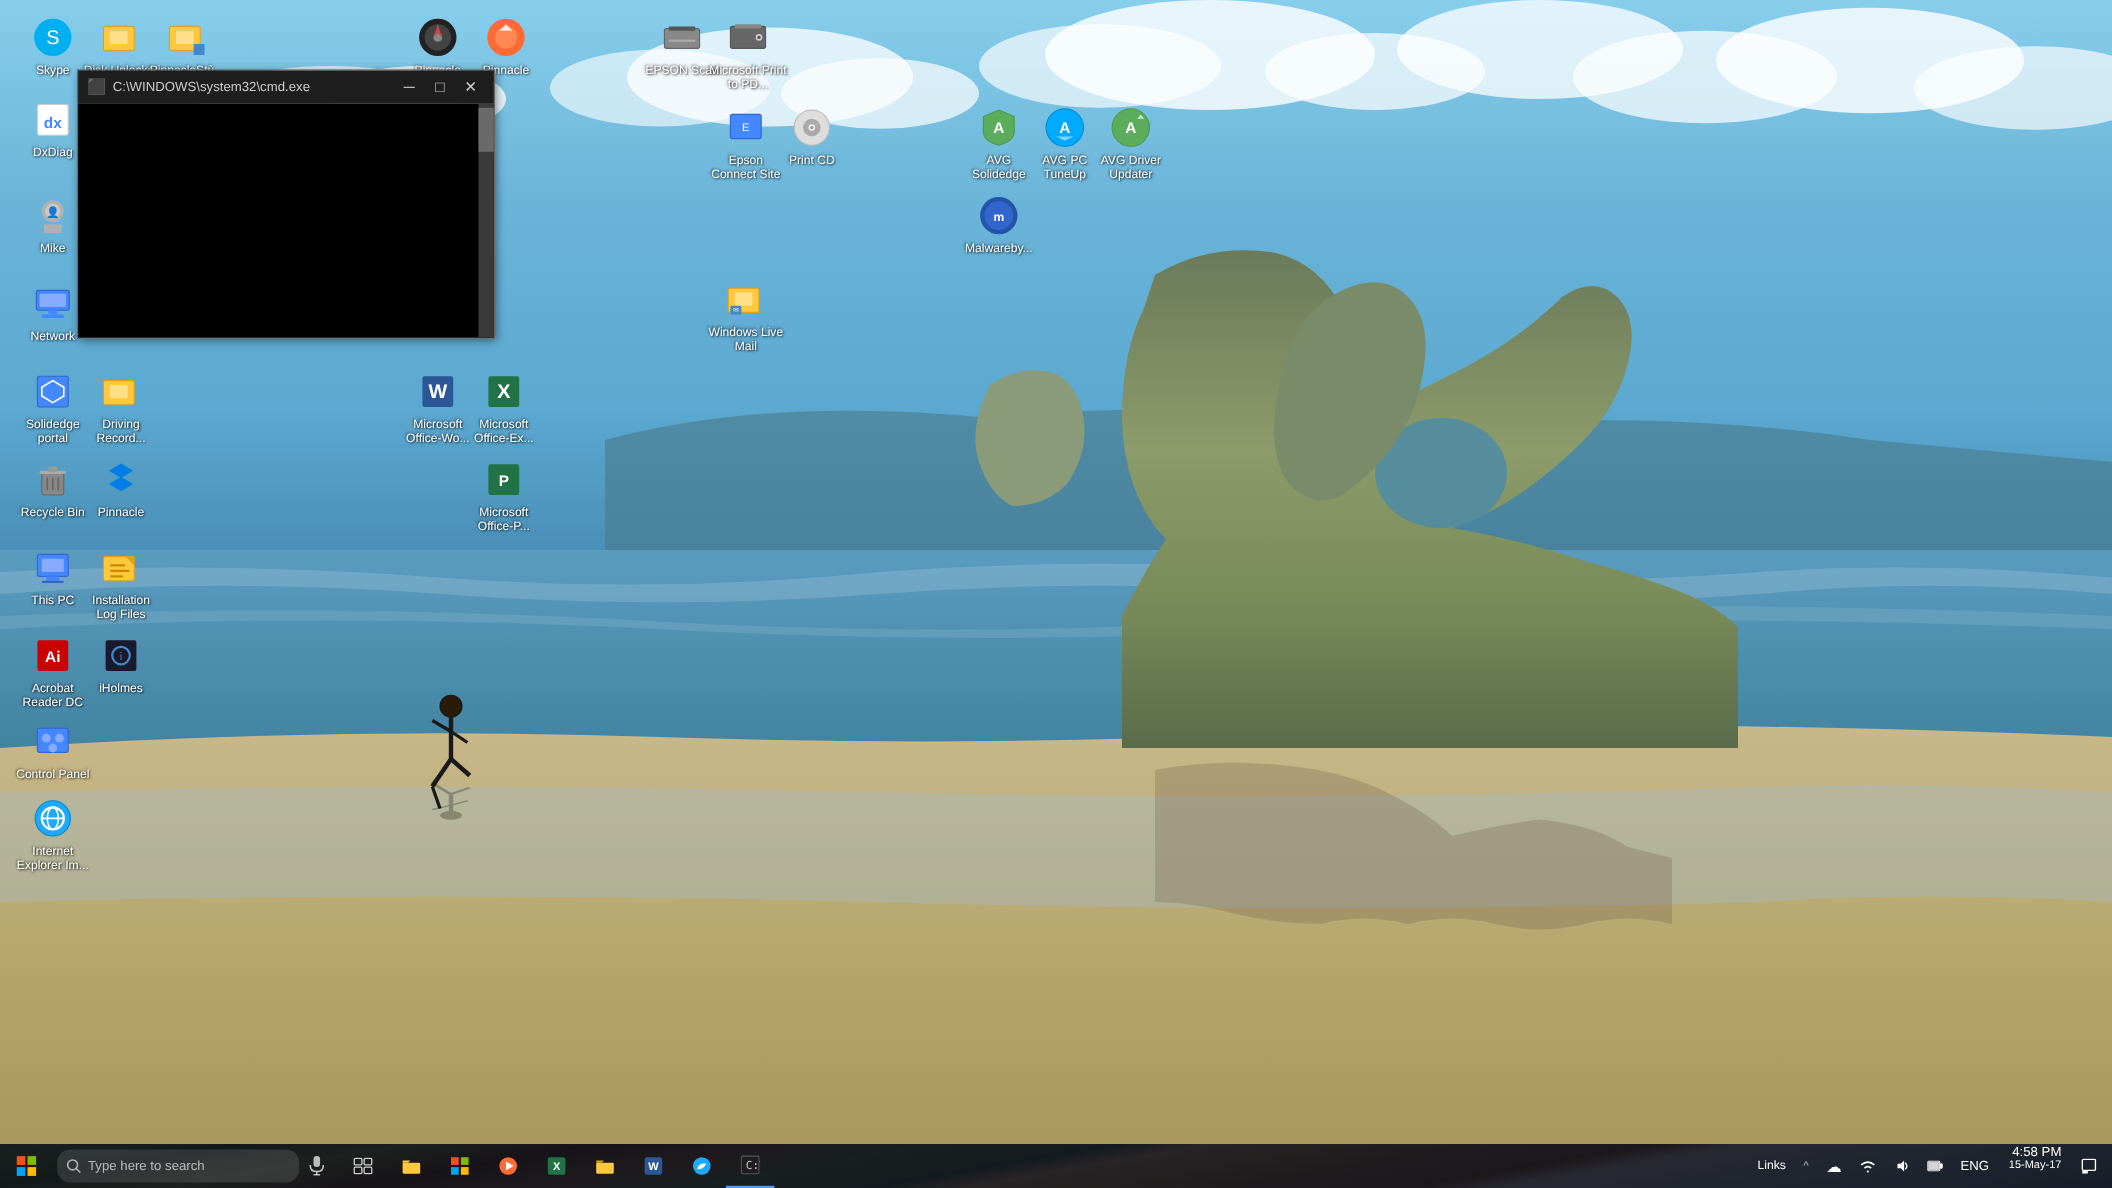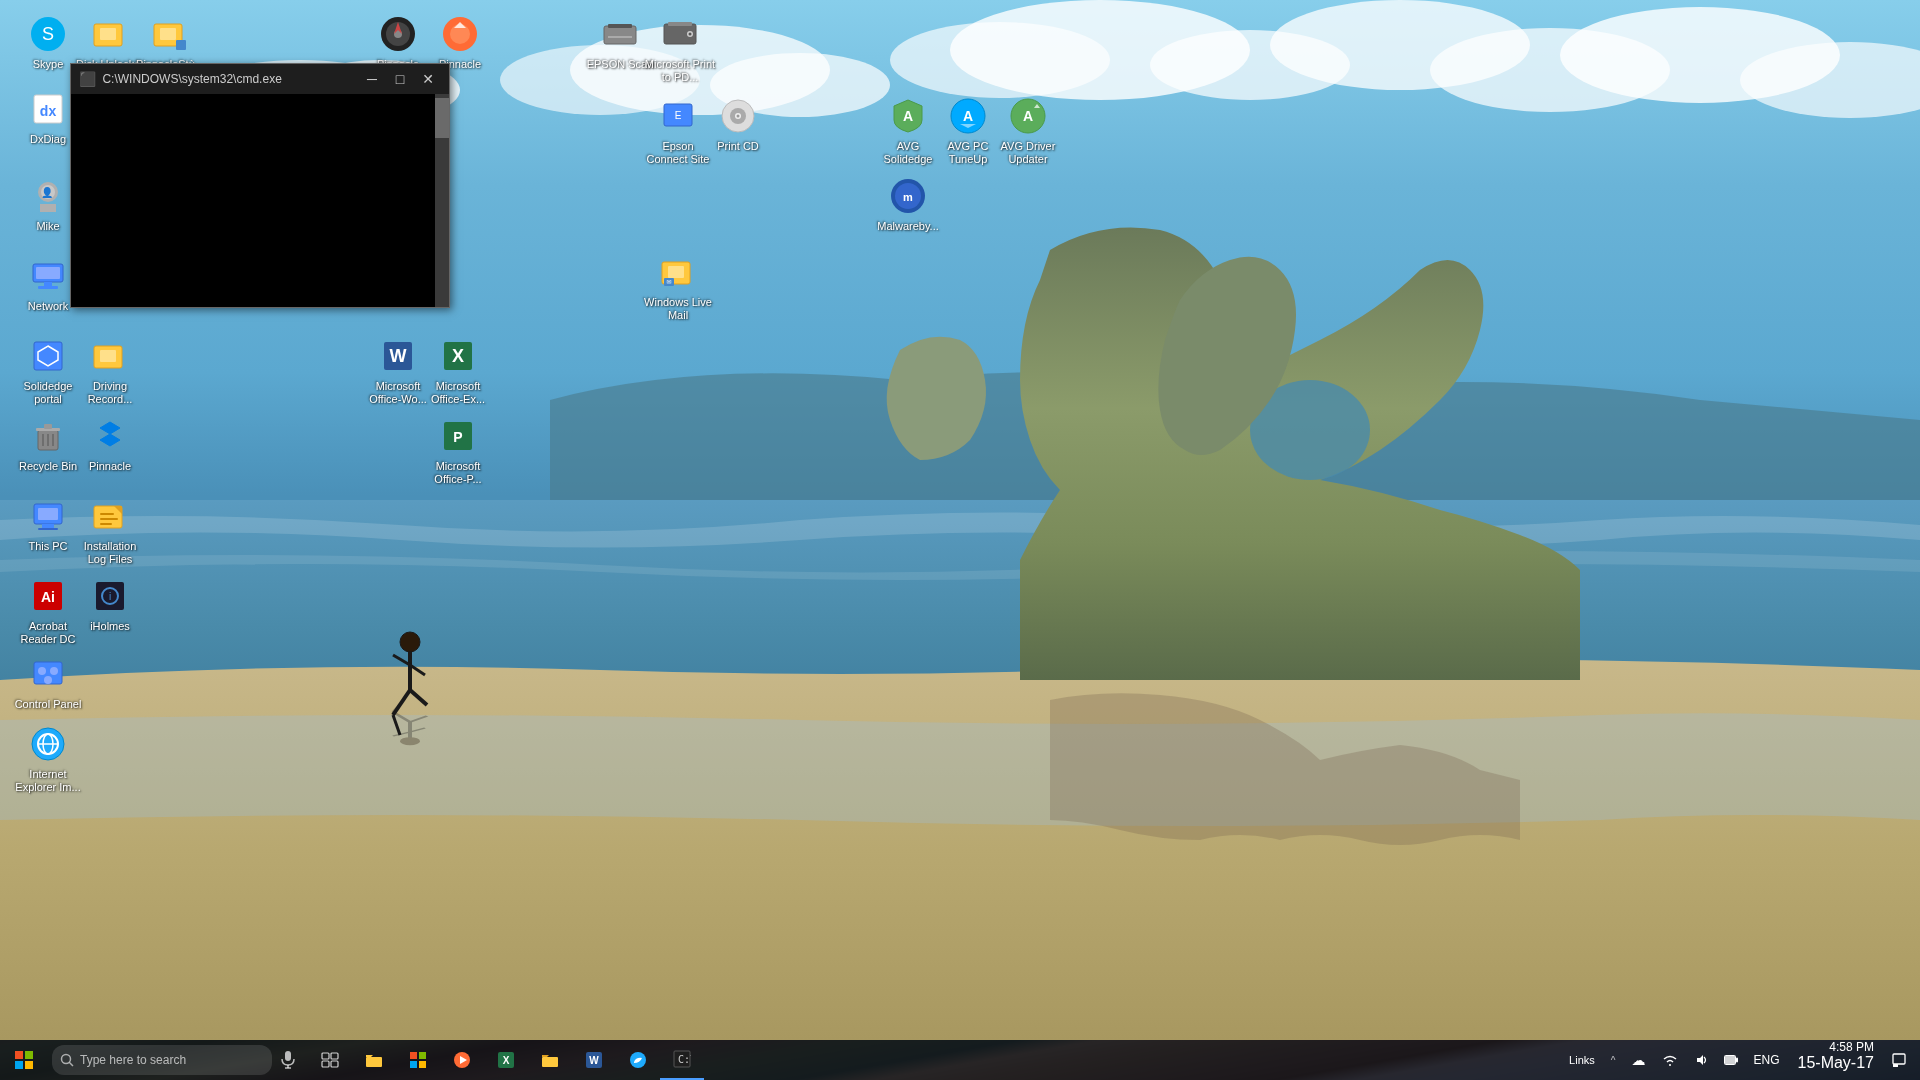--- a/index.html
+++ b/index.html
@@ -234,21 +234,21 @@
       flex-direction: column;
       align-items: flex-end;
       padding: 0 8px;
       cursor: pointer;
     }
     #clock-time {
       font-size: 12px;
       color: white;
     }
     #clock-date {
-      font-size: 16px;
+      font-size: 10px;
       color: white;
     }
   </style>
 </head>
 <body>
 
 <div id="desktop">
 
   <svg id="bg-svg" xmlns="http://www.w3.org/2000/svg" viewBox="0 0 1920 1080" preserveAspectRatio="xMidYMid slice">
 

